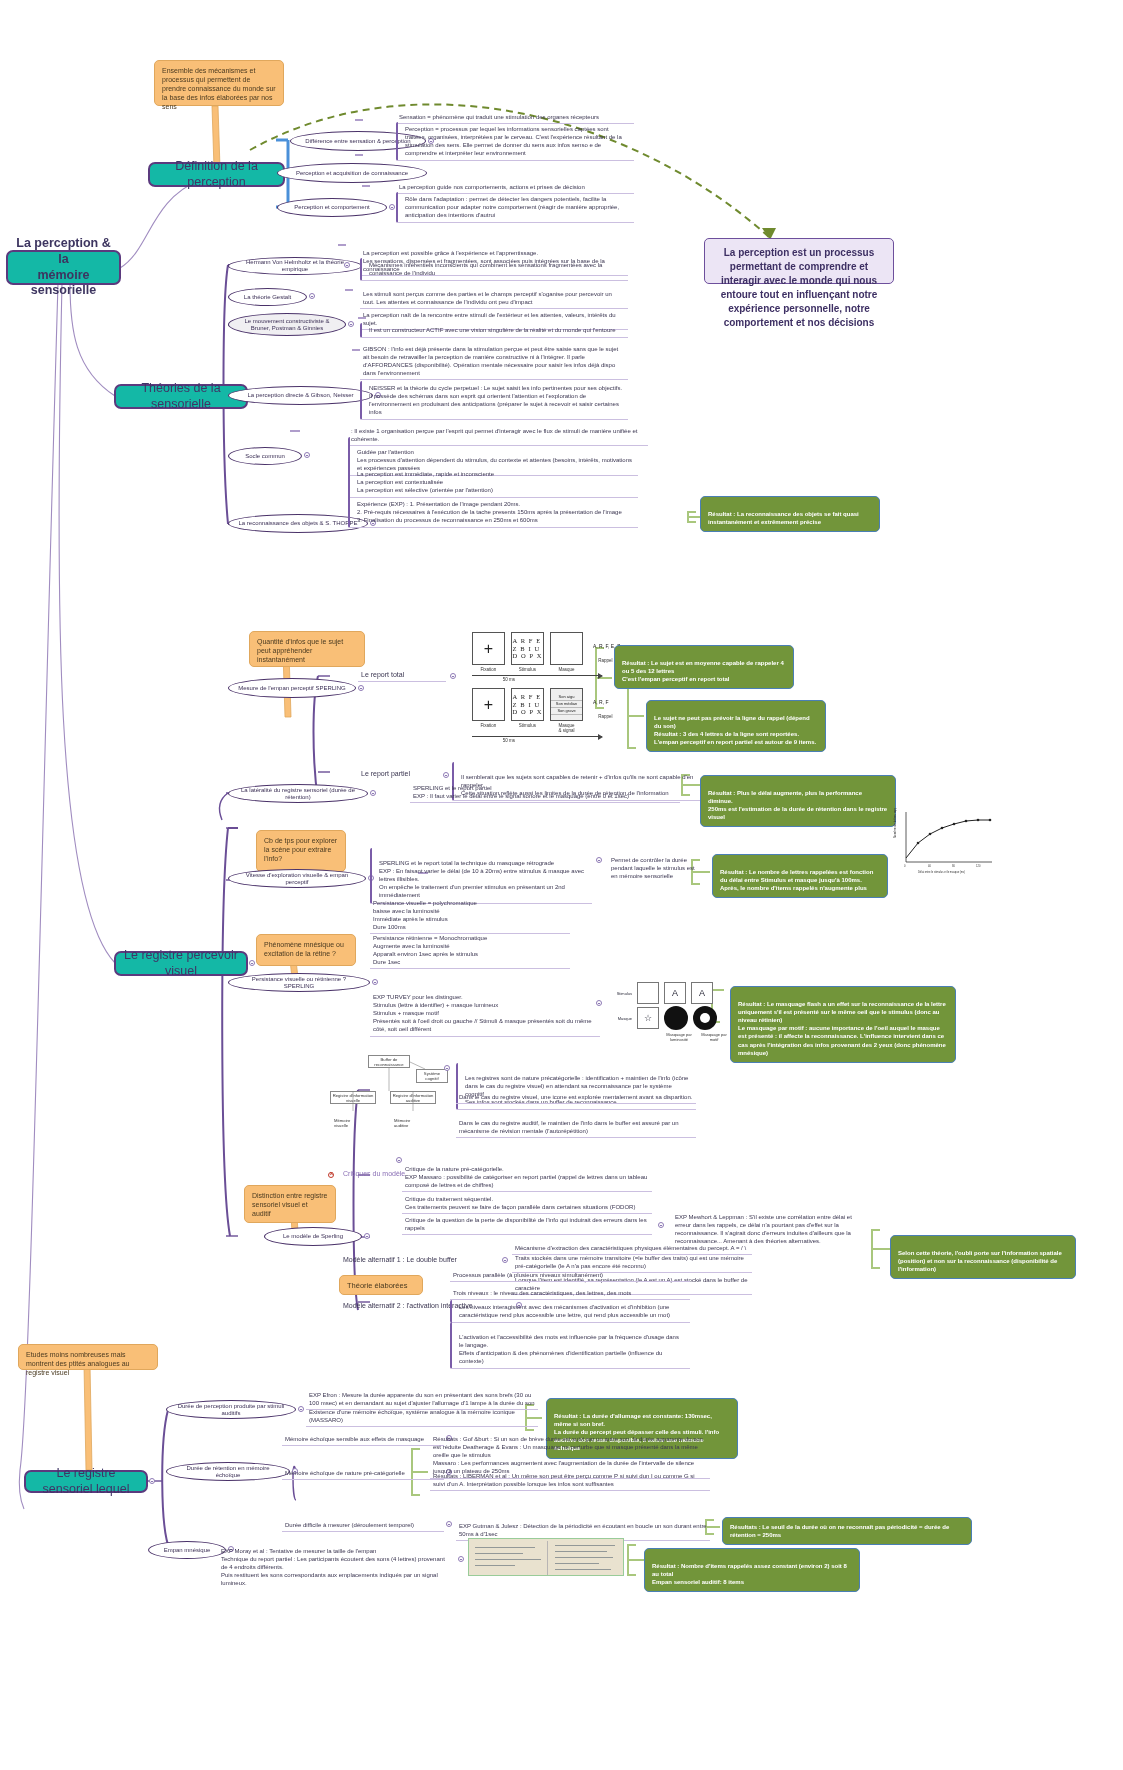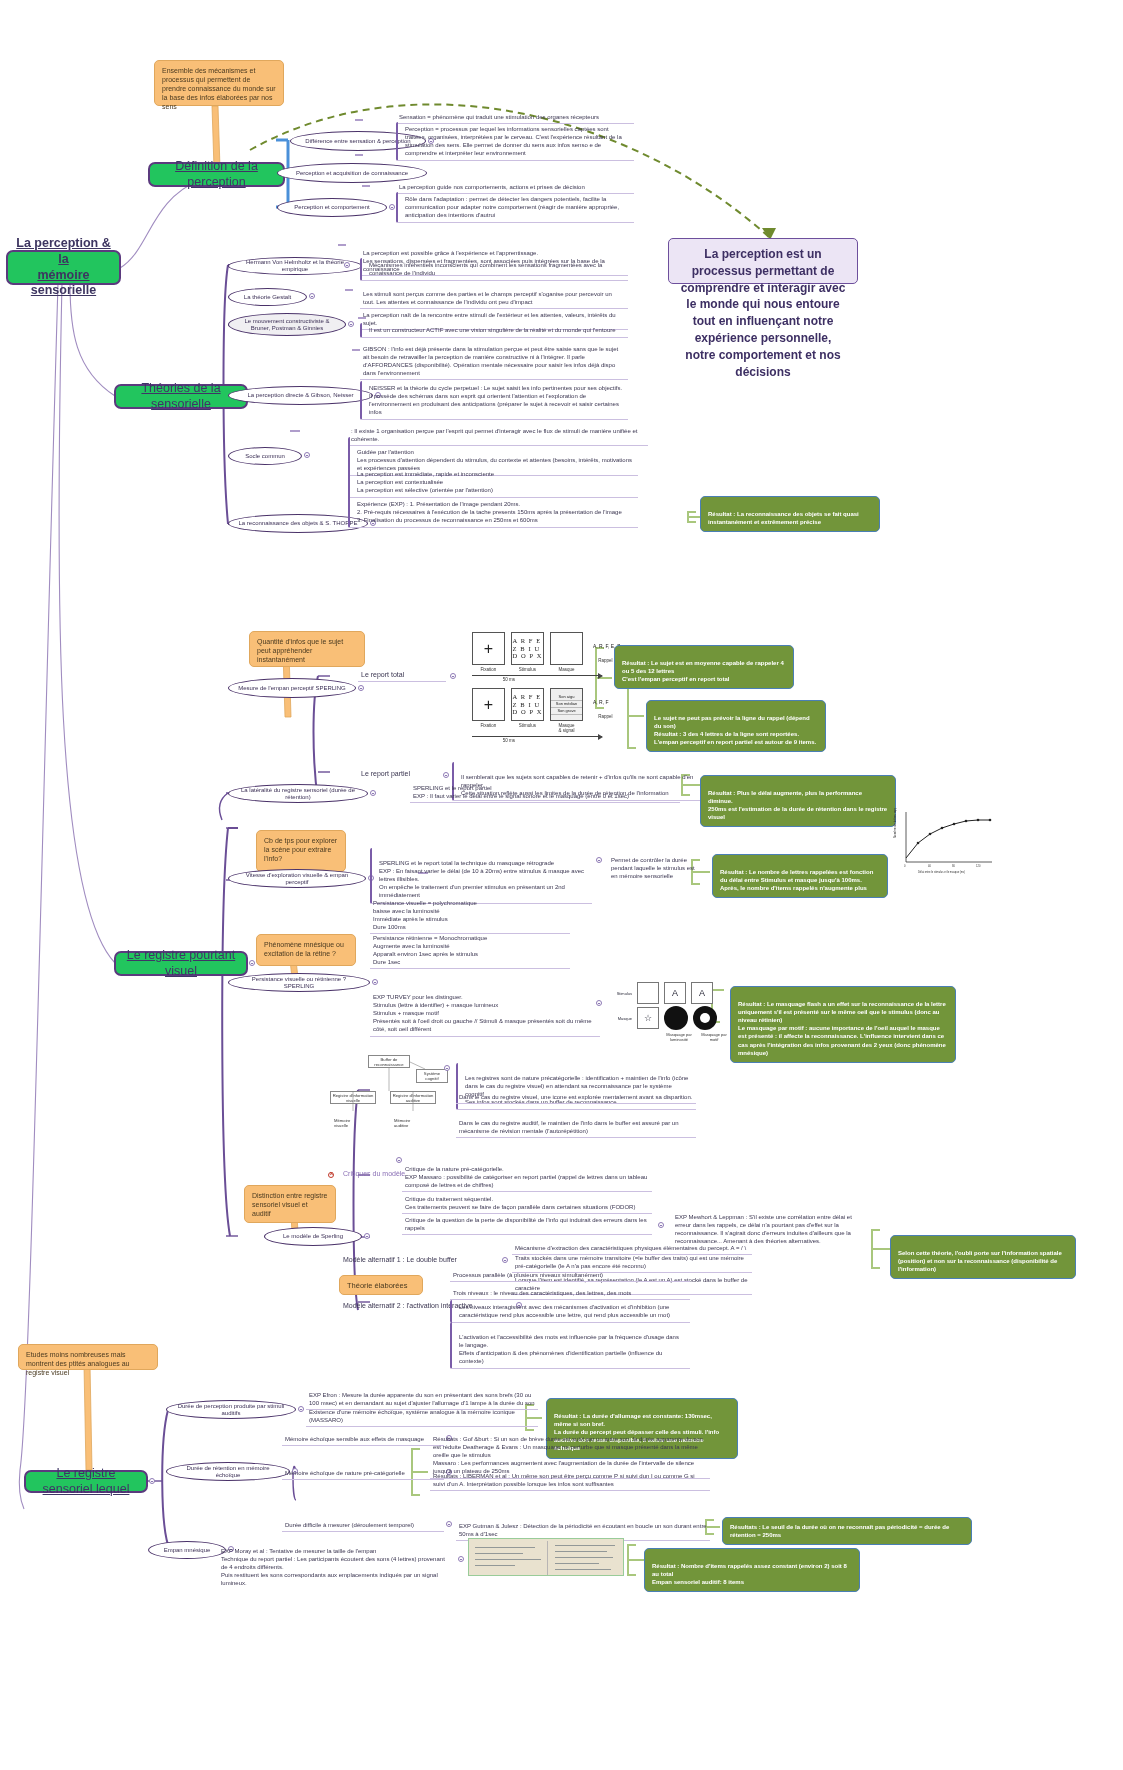--- a/index.html
+++ b/index.html
@@ -5,24 +5,24 @@
   * { box-sizing: border-box; }
   html, body { margin:0; padding:0; background:#ffffff; }
   body { font-family:"Liberation Sans", sans-serif; color:#2b2b3a; }
   #canvas { position:relative; width:1123px; height:1770px; overflow:hidden; background:#fff; }
   svg.wires { position:absolute; left:0; top:0; width:1123px; height:1770px; pointer-events:none; }
 
   
   .node { position:absolute; }
 
   .root-box, .branch-box {
-    background:#22c55e; border:2px solid #5b3a7e; border-radius:7px;
+    background:#14b8a6; border:2px solid #5b3a7e; border-radius:7px;
     color:#3d3560; font-weight:bold; text-align:center;
     display:flex; align-items:center; justify-content:center;
-    padding:4px 8px; line-height:1.25;text-decoration:underline;
+    padding:4px 8px; line-height:1.25;
   }
   .root-box { font-size:12.5px; }
   .branch-box { font-size:12.5px; font-weight:normal; color:#3f3566; }
 
   .ellipse {
     border:1.6px solid #4a3269; border-radius:50%;
     background:#ffffff; color:#3b2f55;
     display:flex; align-items:center; justify-content:center;
     text-align:center; padding:2px 8px; line-height:1.15;
   }
@@ -46,21 +46,21 @@
     background:#72953a; border:1.6px solid #4a7fb5; border-radius:5px;
     color:#ffffff; font-weight:bold; padding:5px 7px; line-height:1.35;
   }
   .summary-violet {
     background:#ece5f5; border:1.6px solid #6d4f9c; border-radius:5px;
     color:#3d2f63; font-weight:bold; padding:7px 9px; line-height:1.4; text-align:center;
   }
   .xs { font-size:6px; }
   .s7 { font-size:7px; }
   .s75 { font-size:7.5px; }
-  .s8 { font-size:12px; }
+  .s8 { font-size:10px;margin-left:36px; }
 
   .dot {
     position:absolute; width:6px; height:6px; border-radius:50%;
     border:1.4px solid #8e7ab5; background:#fff;
   }
   .dot.minus::after{
     content:""; position:absolute; left:1px; top:1.6px; width:2px; height:1px; background:#8e7ab5;
   }
   .dot.red { border-color:#c0392b; }
   .dot.red::after{
@@ -334,21 +334,21 @@
   <div class="node leaf bordered xs" style="left:348px; top:489px; width:290px; white-space:pre-line;">
     <span>Expérience (EXP) : 1. Présentation de l'image pendant 20ms.
 2. Pré-requis nécessaires à l'exécution de la tache presents 150ms après la présentation de l'image
 3. Finalisation du processus de reconnaissance en 250ms et 600ms</span>
   </div>
   <div class="node result-green xs" style="left:700px; top:496px; width:180px; white-space:pre-line;">
     <span>Résultat : La reconnaissance des objets se fait quasi instantanément et extrêmement précise</span>
   </div>
 
   <div class="node branch-box" style="left:114px; top:951px; width:134px; height:25px;">
-    <span>Le registre pourtant visuel</span>
+    <span>Le registre percevoir visuel</span>
   </div>
   <div class="dot minus" style="left:249px; top:960px;"></div>
 
   <div class="node callout s7" style="left:249px; top:631px; width:116px; height:36px;">
     <span>Quantité d'infos que le sujet peut appréhender instantanément</span>
   </div>
   <div class="node callout s7" style="left:256px; top:830px; width:90px; height:42px;">
     <span>Cb de tps pour explorer la scène pour extraire l'info?</span>
   </div>
   <div class="node callout s7" style="left:256px; top:934px; width:100px; height:32px;">

